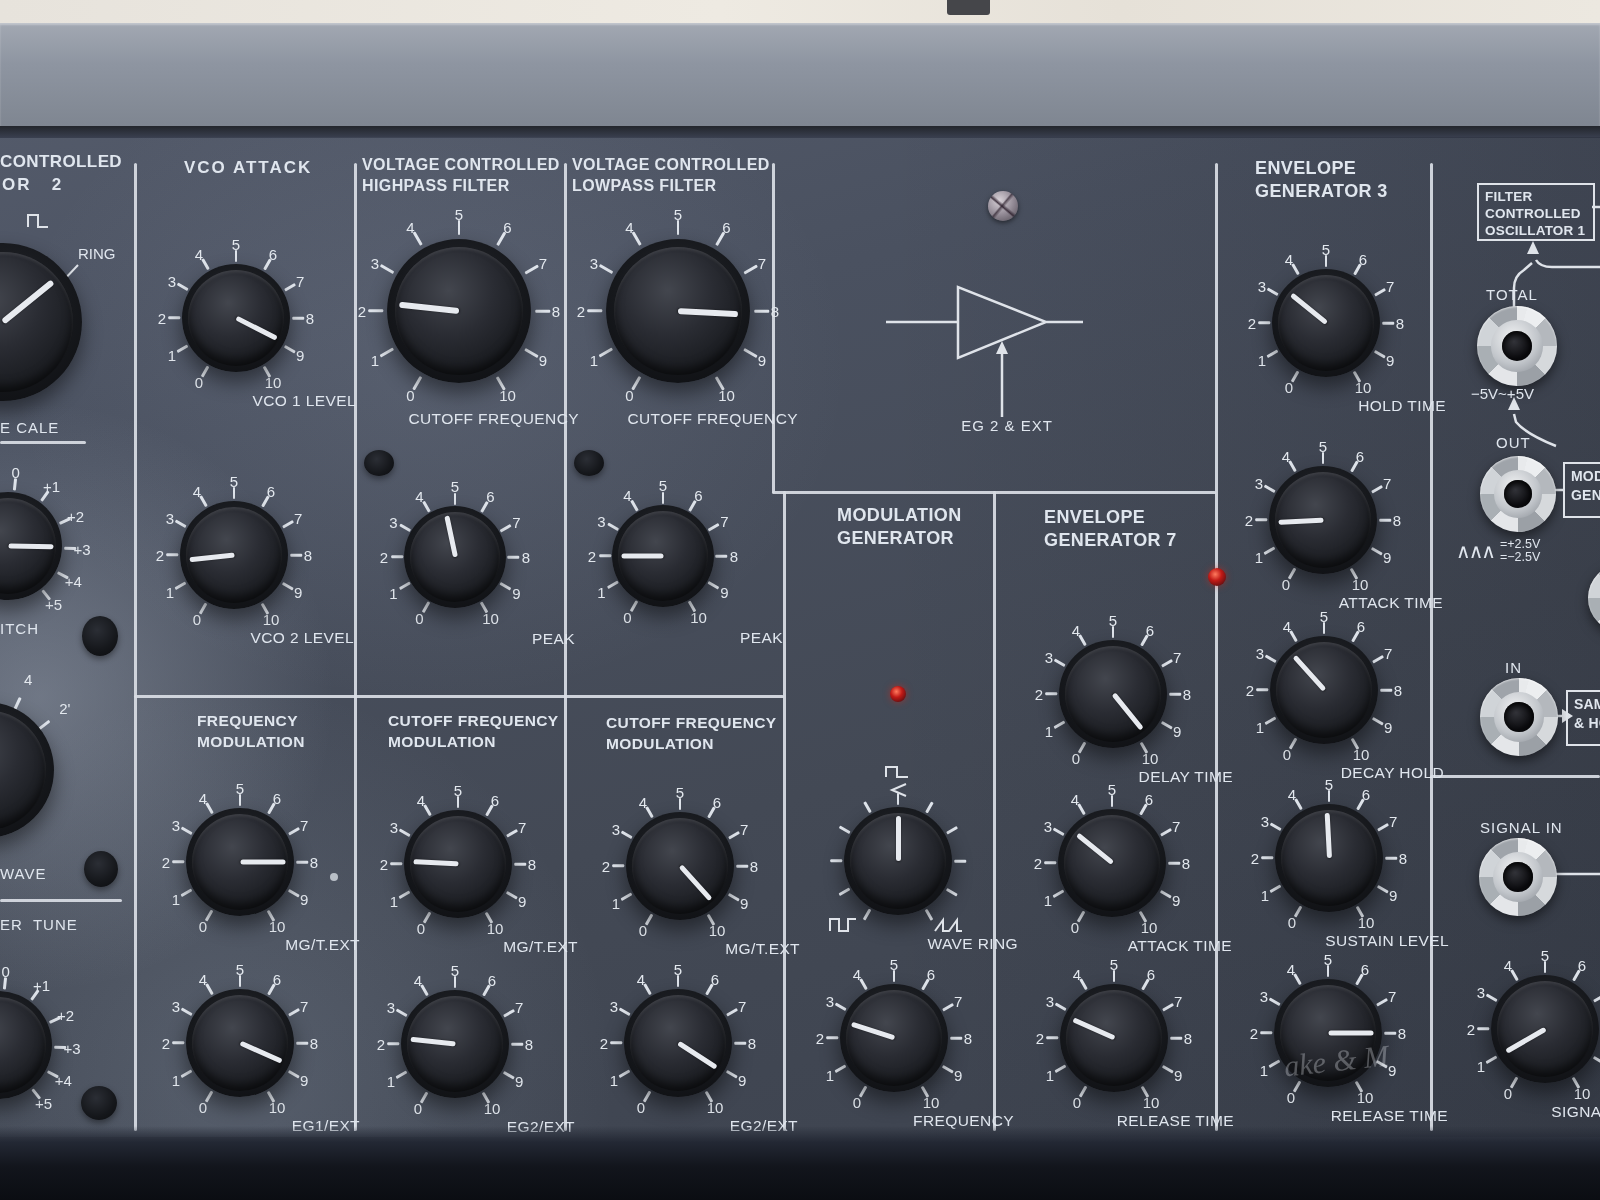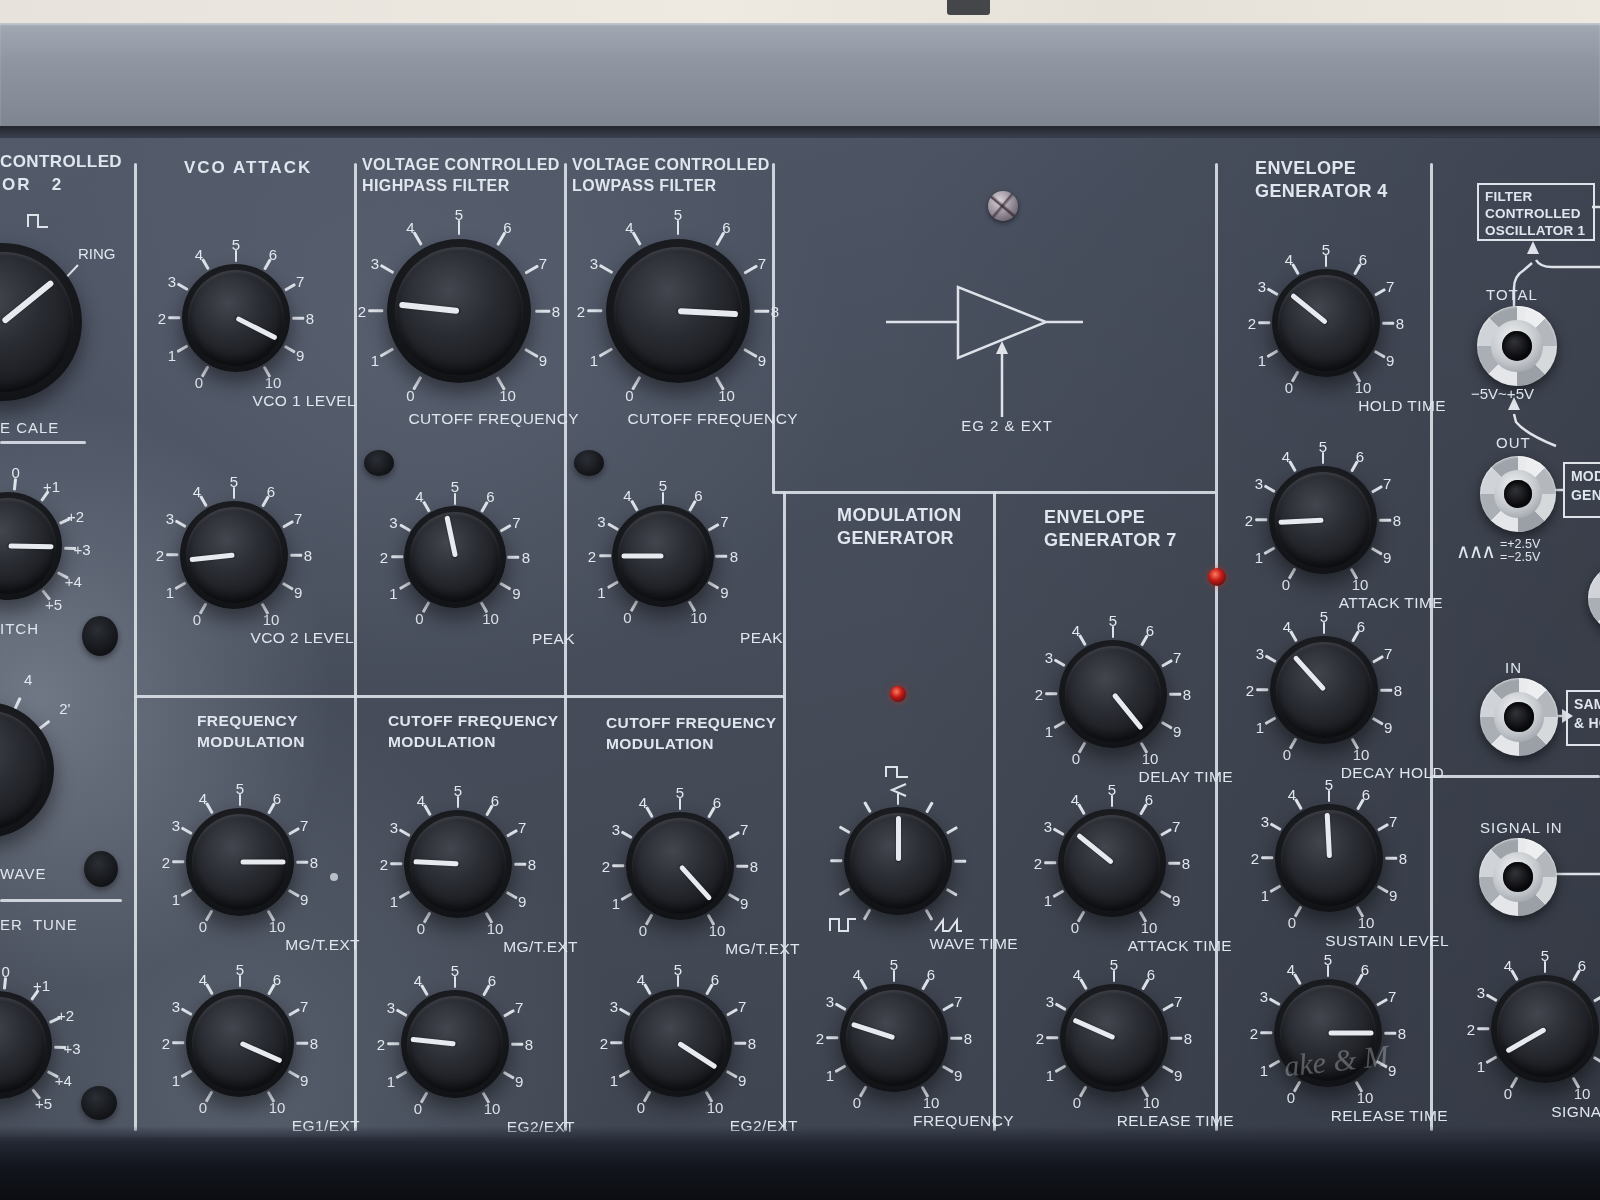--- a/index.html
+++ b/index.html
@@ -120,21 +120,21 @@
   <div class="t tl" style="left:184px;top:158px;letter-spacing:2px">VCO ATTACK</div>
   <div class="t tl" style="left:362px;top:156px;font-size:16px">VOLTAGE CONTROLLED</div>
   <div class="t tl" style="left:362px;top:177px;font-size:16px">HIGHPASS FILTER</div>
   <div class="t tl" style="left:572px;top:156px;font-size:16px">VOLTAGE CONTROLLED</div>
   <div class="t tl" style="left:572px;top:177px;font-size:16px">LOWPASS FILTER</div>
   <div class="t tl" style="left:837px;top:505px;font-size:18px">MODULATION</div>
   <div class="t tl" style="left:837px;top:528px;font-size:18px">GENERATOR</div>
   <div class="t tl" style="left:1044px;top:507px;font-size:18px">ENVELOPE</div>
   <div class="t tl" style="left:1044px;top:530px;font-size:18px">GENERATOR 7</div>
   <div class="t tl" style="left:1255px;top:158px;font-size:18px">ENVELOPE</div>
-  <div class="t tl" style="left:1255px;top:181px;font-size:18px">GENERATOR 4</div>
+  <div class="t tl" style="left:1255px;top:181px;font-size:18px">GENERATOR 3</div>
   <div class="t tl" style="left:197px;top:712px;font-size:15.5px">FREQUENCY</div>
   <div class="t tl" style="left:197px;top:733px;font-size:15.5px">MODULATION</div>
   <div class="t tl" style="left:388px;top:712px;font-size:15.5px">CUTOFF FREQUENCY</div>
   <div class="t tl" style="left:388px;top:733px;font-size:15.5px">MODULATION</div>
   <div class="t tl" style="left:606px;top:714px;font-size:15.5px">CUTOFF FREQUENCY</div>
   <div class="t tl" style="left:606px;top:735px;font-size:15.5px">MODULATION</div>
 
   <div class="t sm" style="left:78px;top:245px">RING</div>
   <div class="t sm" style="left:0;top:419px;letter-spacing:1px">E CALE</div>
   <div class="t sm" style="left:0;top:620px;letter-spacing:1px">ITCH</div>
@@ -562,21 +562,21 @@
       <div class="tick" style="height: 12px; left: -1.25px; top: -68px; transform-origin: 1.25px 68px; transform: rotate(-30deg);"></div>
       <div class="tick" style="height: 12px; left: -1.25px; top: -68px; transform-origin: 1.25px 68px; transform: rotate(0deg);"></div>
       <div class="tick" style="height: 12px; left: -1.25px; top: -68px; transform-origin: 1.25px 68px; transform: rotate(30deg);"></div>
       <div class="tick" style="height: 12px; left: -1.25px; top: -68px; transform-origin: 1.25px 68px; transform: rotate(60deg);"></div>
       <div class="tick" style="height: 12px; left: -1.25px; top: -68px; transform-origin: 1.25px 68px; transform: rotate(90deg);"></div>
       <div class="tick" style="height: 12px; left: -1.25px; top: -68px; transform-origin: 1.25px 68px; transform: rotate(120deg);"></div>
       <div class="tick" style="height: 12px; left: -1.25px; top: -68px; transform-origin: 1.25px 68px; transform: rotate(150deg);"></div>
       <div class="skirt" style="left: -54px; top: -54px; width: 108px; height: 108px;"></div>
       <div class="dome" style="left: -48px; top: -48px; width: 96px; height: 96px;"></div>
       <div class="ptr" style="width: 5px; height: 45px; left: -2.5px; top: -45px; transform-origin: 2.5px 45px; transform: rotate(0deg);"></div>
-      <div class="klabel" style="top: 74px;">WAVE TIME</div>
+      <div class="klabel" style="top: 74px;">WAVE RING</div>
     </div>
     <div class="knob-group" style="left: 894px; top: 1038px;">
       <div class="tick" style="height: 12px; left: -1.25px; top: -68px; transform-origin: 1.25px 68px; transform: rotate(-150deg);"></div>
       <div class="num" style="left: -37px; top: 64.0859px; transform: translate(-50%, -50%);">0</div>
       <div class="tick" style="height: 12px; left: -1.25px; top: -68px; transform-origin: 1.25px 68px; transform: rotate(-120deg);"></div>
       <div class="num" style="left: -64.0859px; top: 37px; transform: translate(-50%, -50%);">1</div>
       <div class="tick" style="height: 12px; left: -1.25px; top: -68px; transform-origin: 1.25px 68px; transform: rotate(-90deg);"></div>
       <div class="num" style="left: -74px; top: -4.53119e-15px; transform: translate(-50%, -50%);">2</div>
       <div class="tick" style="height: 12px; left: -1.25px; top: -68px; transform-origin: 1.25px 68px; transform: rotate(-60deg);"></div>
       <div class="num" style="left: -64.0859px; top: -37px; transform: translate(-50%, -50%);">3</div>

